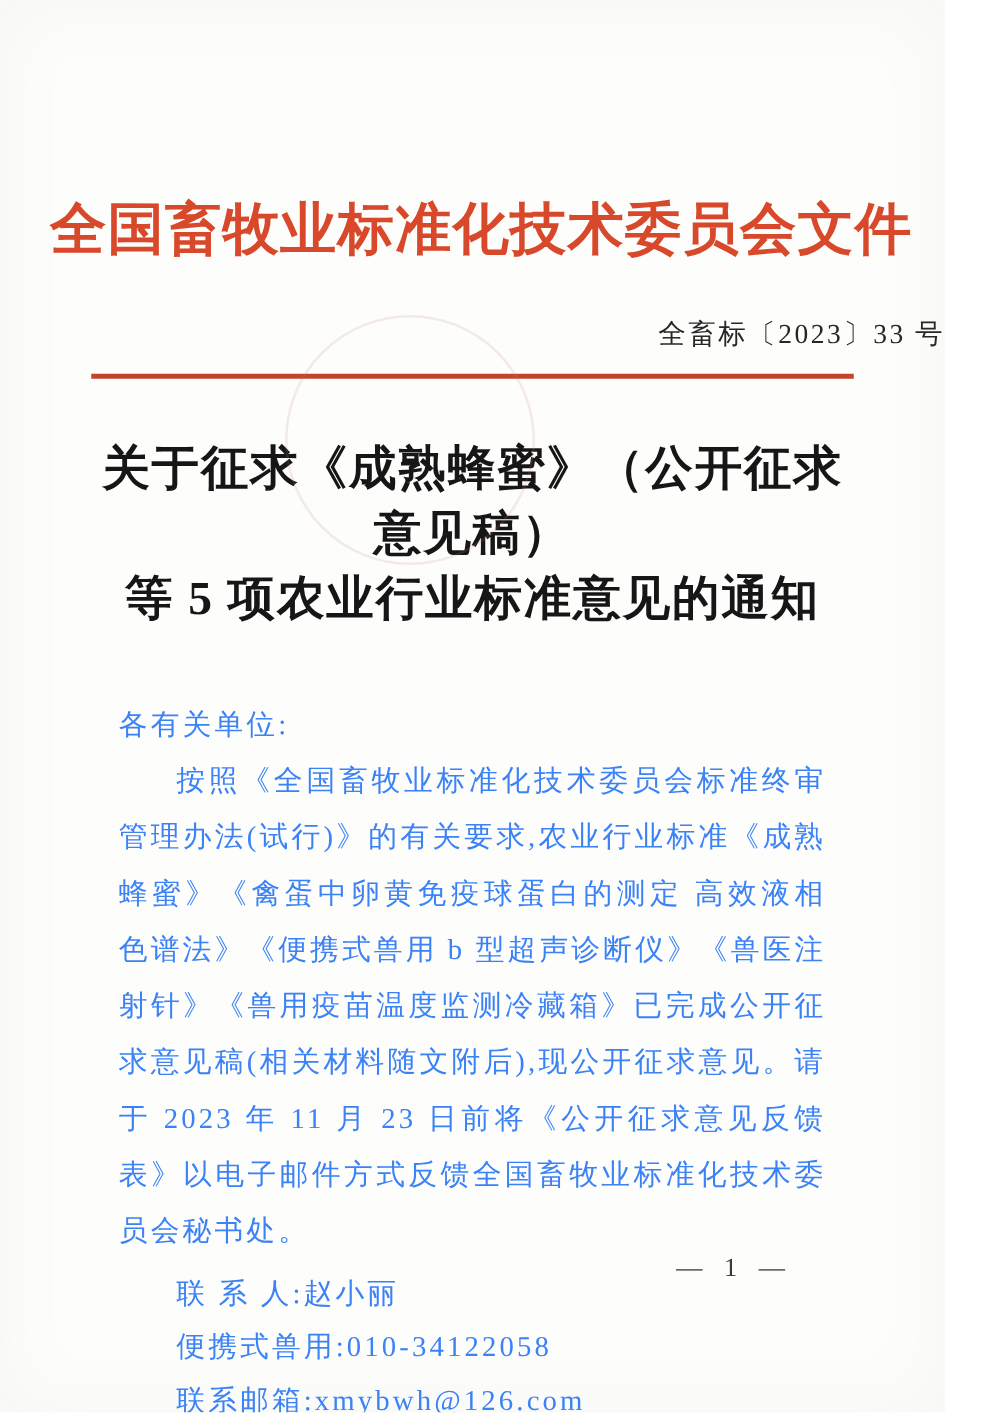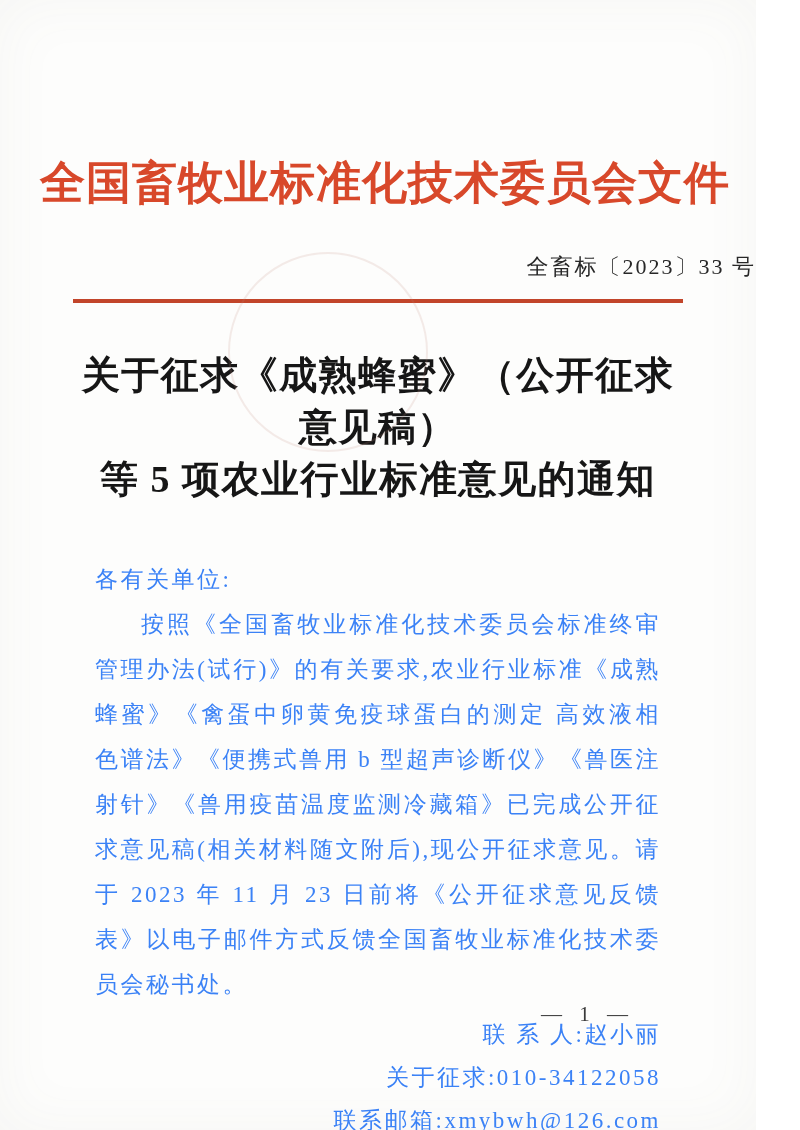--- a/index.html
+++ b/index.html
@@ -76,21 +76,20 @@
     text-align: justify;
     text-justify: inter-character;
   }
   .contacts {
     margin-top: 6px;
   }
   .contact-line {
     margin: 0;
     padding-left: 2em;
     line-height: 43px;
-    text-align: right;
   }
   .page-number {
     position: absolute;
     top: 1002px;
     right: 122px;
     font-size: 21px;
     letter-spacing: 6px;
     color: #3a3a3a;
   }
 </style>
@@ -115,21 +114,21 @@
   <div class="body-block">
     <p class="salutation">各有关单位:</p>
 
     <p class="paragraph">按照《全国畜牧业标准化技术委员会标准终审管理办法(试行)》的有关要求,农业行业标准《成熟蜂蜜》《禽蛋中卵黄免疫球蛋白的测定 高效液相色谱法》《便携式兽用 b 型超声诊断仪》《兽医注射针》《兽用疫苗温度监测冷藏箱》已完成公开征求意见稿(相关材料随文附后),现公开征求意见。请于 2023 年 11 月 23 日前将《公开征求意见反馈表》以电子邮件方式反馈全国畜牧业标准化技术委员会秘书处。</p>
 
     <div class="contacts">
       <p class="contact-line">
         <span>联 系 人:</span><span>赵小丽</span>
       </p>
       <p class="contact-line">
-        <span>关于征求:</span><span>010-34122058</span>
+        <span>便携式兽用:</span><span>010-34122058</span>
       </p>
       <p class="contact-line">
         <span>联系邮箱:</span><span>xmybwh@126.com</span>
       </p>
     </div>
   </div>
 
   <div class="page-number">— 1 —</div>
 
 </div>

